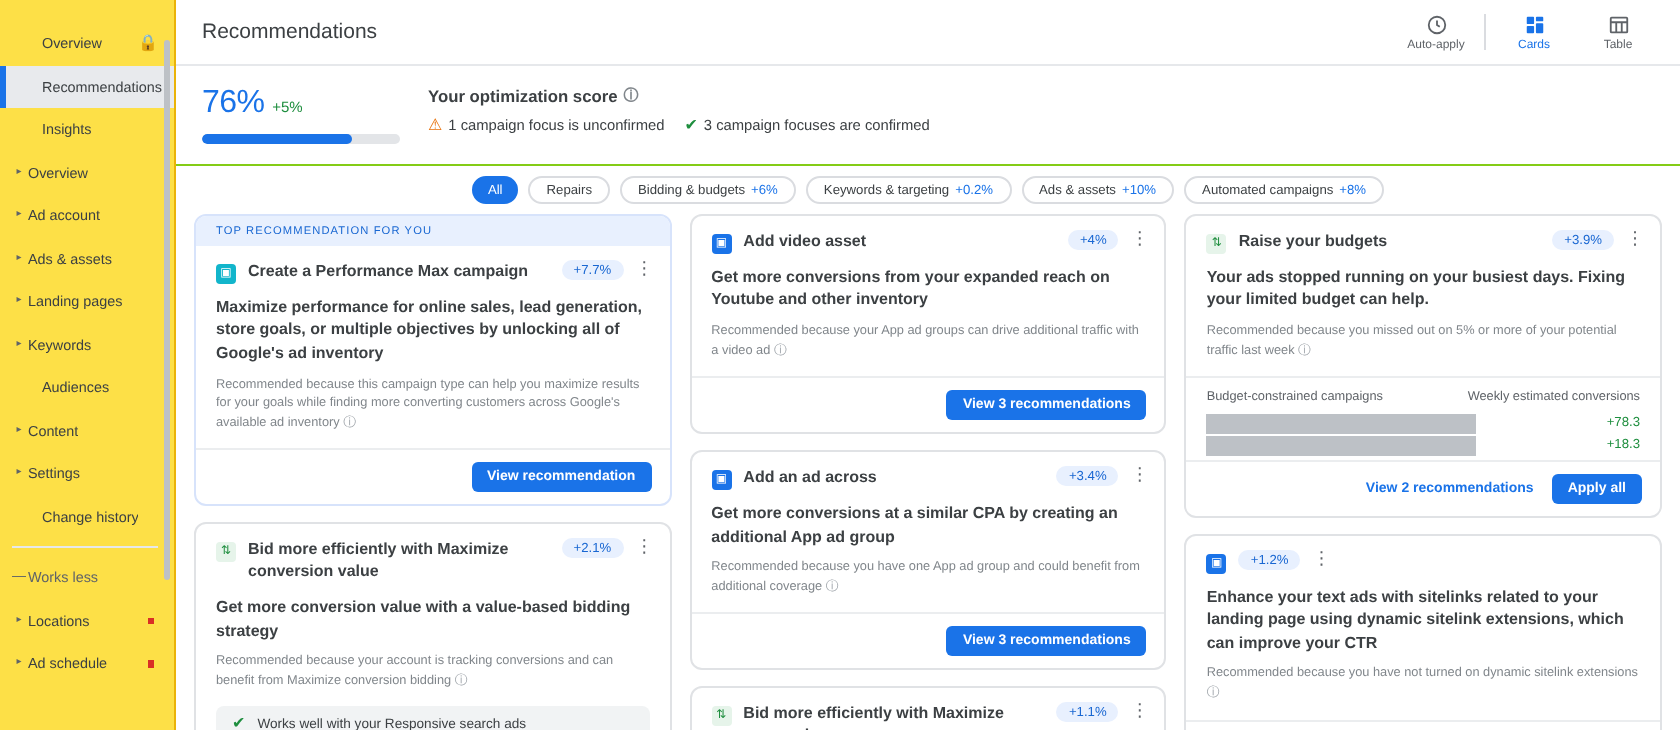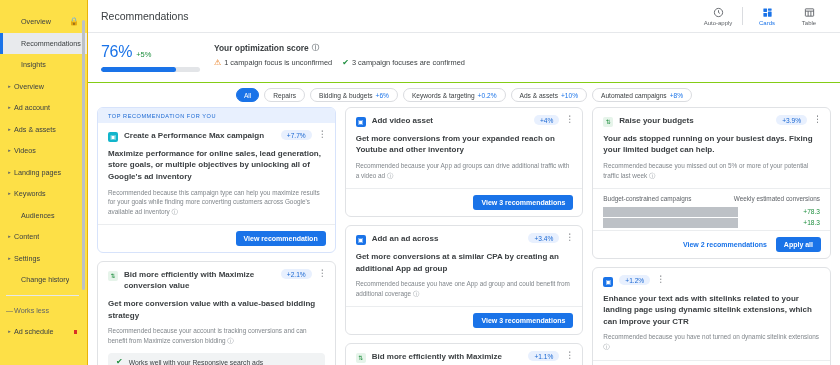--- a/index.html
+++ b/index.html
@@ -230,24 +230,20 @@
         <div class="nav-item">
           <span class="caret">▸</span>
           <span class="nav-label">Ad account</span>
         </div>
         <div class="nav-item">
           <span class="caret">▸</span>
           <span class="nav-label">Ads &amp; assets</span>
         </div>
         <div class="nav-item">
           <span class="caret">▸</span>
-          <span class="nav-label">Videos</span>
-        </div>
-        <div class="nav-item">
-          <span class="caret">▸</span>
           <span class="nav-label">Landing pages</span>
         </div>
         <div class="nav-item">
           <span class="caret">▸</span>
           <span class="nav-label">Keywords</span>
         </div>
         <div class="nav-item indent">
           <span class="caret"></span>
           <span class="nav-label">Audiences</span>
         </div>
@@ -263,20 +259,25 @@
           <span class="caret"></span>
           <span class="nav-label">Change history</span>
         </div>
       </div>
     <div class="nav-sep"></div>
     <div class="nav-item showless">
       <span class="dash">—</span>
       <span class="nav-label">Works less</span>
     </div>
     <div id="nav-list-2">
+        <div class="nav-item">
+          <span class="caret">▸</span>
+          <span class="nav-label">Locations</span>
+          <span class="reddot"></span>
+        </div>
         <div class="nav-item">
           <span class="caret">▸</span>
           <span class="nav-label">Ad schedule</span>
           <span class="reddot"></span>
         </div>
         <div class="nav-item indent">
           <span class="caret"></span>
         </div>
       </div>
     <div class="sb-scrollbar"></div>

